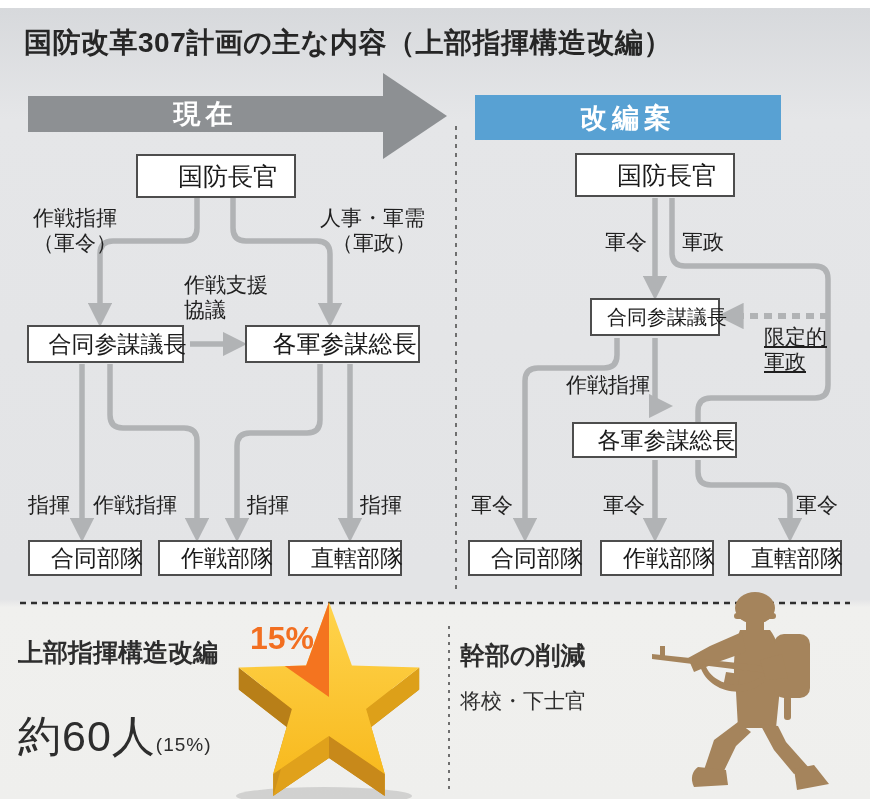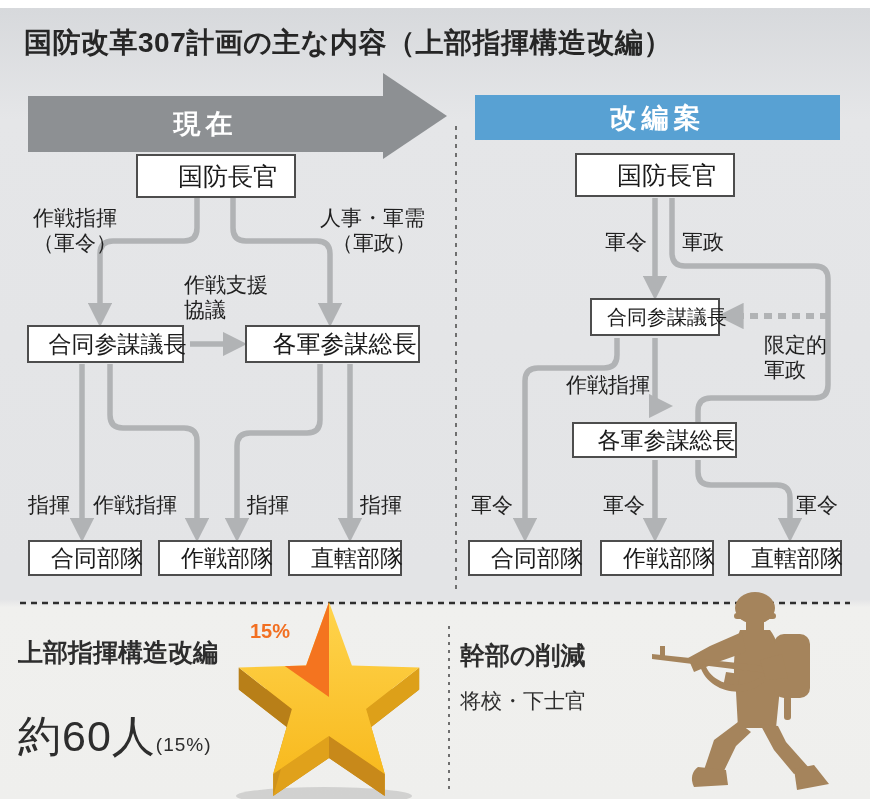--- a/index.html
+++ b/index.html
@@ -3,30 +3,30 @@
 <meta charset="utf-8">
 <style>
   html,body{margin:0;padding:0;}
   body{font-family:"Liberation Sans","DejaVu Sans",sans-serif;}
   #canvas{position:relative;width:870px;height:799px;overflow:hidden;
     background:linear-gradient(180deg,#d7d9dc 0%,#e5e6e8 14%,#e3e4e6 70%,#e3e4e6 74%,#f0f0ee 75%,#efefed 99%,#e4e4e4 100%);margin-top:8px;}
   .abs{position:absolute;}
   #title{left:24px;top:16px;font-size:28px;font-weight:bold;color:#262626;letter-spacing:0.5px;}
   
   .banner-body{display:flex;align-items:center;justify-content:center;color:#fff;font-weight:bold;font-size:27px;letter-spacing:5px;}
-  #banner-current{left:28px;top:88px;width:355px;height:56px;background:#8d9093;}
+  #banner-current{left:28px;top:88px;width:355px;height:36px;background:#8d9093;}
   #banner-current-head{left:383px;top:65px;width:0;height:0;border-top:43px solid transparent;border-bottom:43px solid transparent;border-left:64px solid #8d9093;}
-  #banner-reform{left:475px;top:87px;width:365px;height:45px;background:#58a1d3;}
+  #banner-reform{left:475px;top:87px;width:306px;height:45px;background:#58a1d3;}
   
   .node{position:absolute;background:#fff;border:2px solid #4d4d4d;display:flex;align-items:center;justify-content:center;color:#1a1a1a;z-index:3;box-sizing:border-box;white-space:nowrap;padding-left:24px;}
   
   .lbl{position:absolute;color:#1f1f1f;font-size:21px;line-height:25px;z-index:4;white-space:pre;}
   .svg-layer{position:absolute;left:0;top:0;z-index:1;}
   #star-wrap{left:224px;top:592px;width:210px;height:206px;z-index:5;}
-  #star-percent{left:250px;top:612px;font-size:20px;font-weight:bold;color:#f26f21;z-index:6;}
+  #star-percent{left:250px;top:612px;font-size:32px;font-weight:bold;color:#f26f21;z-index:6;}
   #soldier-wrap{left:648px;top:580px;width:220px;height:212px;z-index:5;}
   
   .stat-heading{font-size:25px;font-weight:bold;color:#2d2d2d;z-index:4;}
   .stat-sub{font-size:22px;color:#2d2d2d;z-index:4;}
   .stat-big{font-size:43px;color:#2d2d2d;z-index:4;letter-spacing:1px;}
   .stat-paren{font-size:19px;}
 </style>
 </head>
 <body>
 
@@ -84,21 +84,21 @@
 
   <div class="node" style="left:575px;top:145px;width:160px;height:44px;font-size:25px;">国防長官</div>
   <div class="node" style="left:590px;top:290px;width:130px;height:38px;font-size:20px;">合同参謀議長</div>
   <div class="node" style="left:572px;top:414px;width:165px;height:36px;font-size:23px;">各軍参謀総長</div>
   <div class="node" style="left:468px;top:532px;width:114px;height:36px;font-size:23px;">合同部隊</div>
   <div class="node" style="left:600px;top:532px;width:114px;height:36px;font-size:23px;">作戦部隊</div>
   <div class="node" style="left:728px;top:532px;width:114px;height:36px;font-size:23px;">直轄部隊</div>
 
   <div class="lbl" style="left:605px;top:221px;">軍令</div>
   <div class="lbl" style="left:682px;top:221px;">軍政</div>
-  <div class="lbl" style="left:764px;top:324px;"><span>限定的</span><br><span>軍政</span></div>
+  <div class="lbl" style="left:764px;top:316px;text-decoration:underline;"><span>限定的</span><br><span>軍政</span></div>
   <div class="lbl" style="left:566px;top:364px;">作戦指揮</div>
   <div class="lbl" style="left:471px;top:484px;">軍令</div>
   <div class="lbl" style="left:603px;top:484px;">軍令</div>
   <div class="lbl" style="left:796px;top:484px;">軍令</div>
 
   <div class="abs stat-heading" style="left:18px;top:628px;">上部指揮構造改編</div>
   <div class="abs stat-big" style="left:18px;top:700px;"><span>約60人</span><span class="stat-paren">(15%)</span></div>
 
   <div id="star-wrap" class="abs">
     <svg width="210" height="206" viewBox="0 0 210 206">

